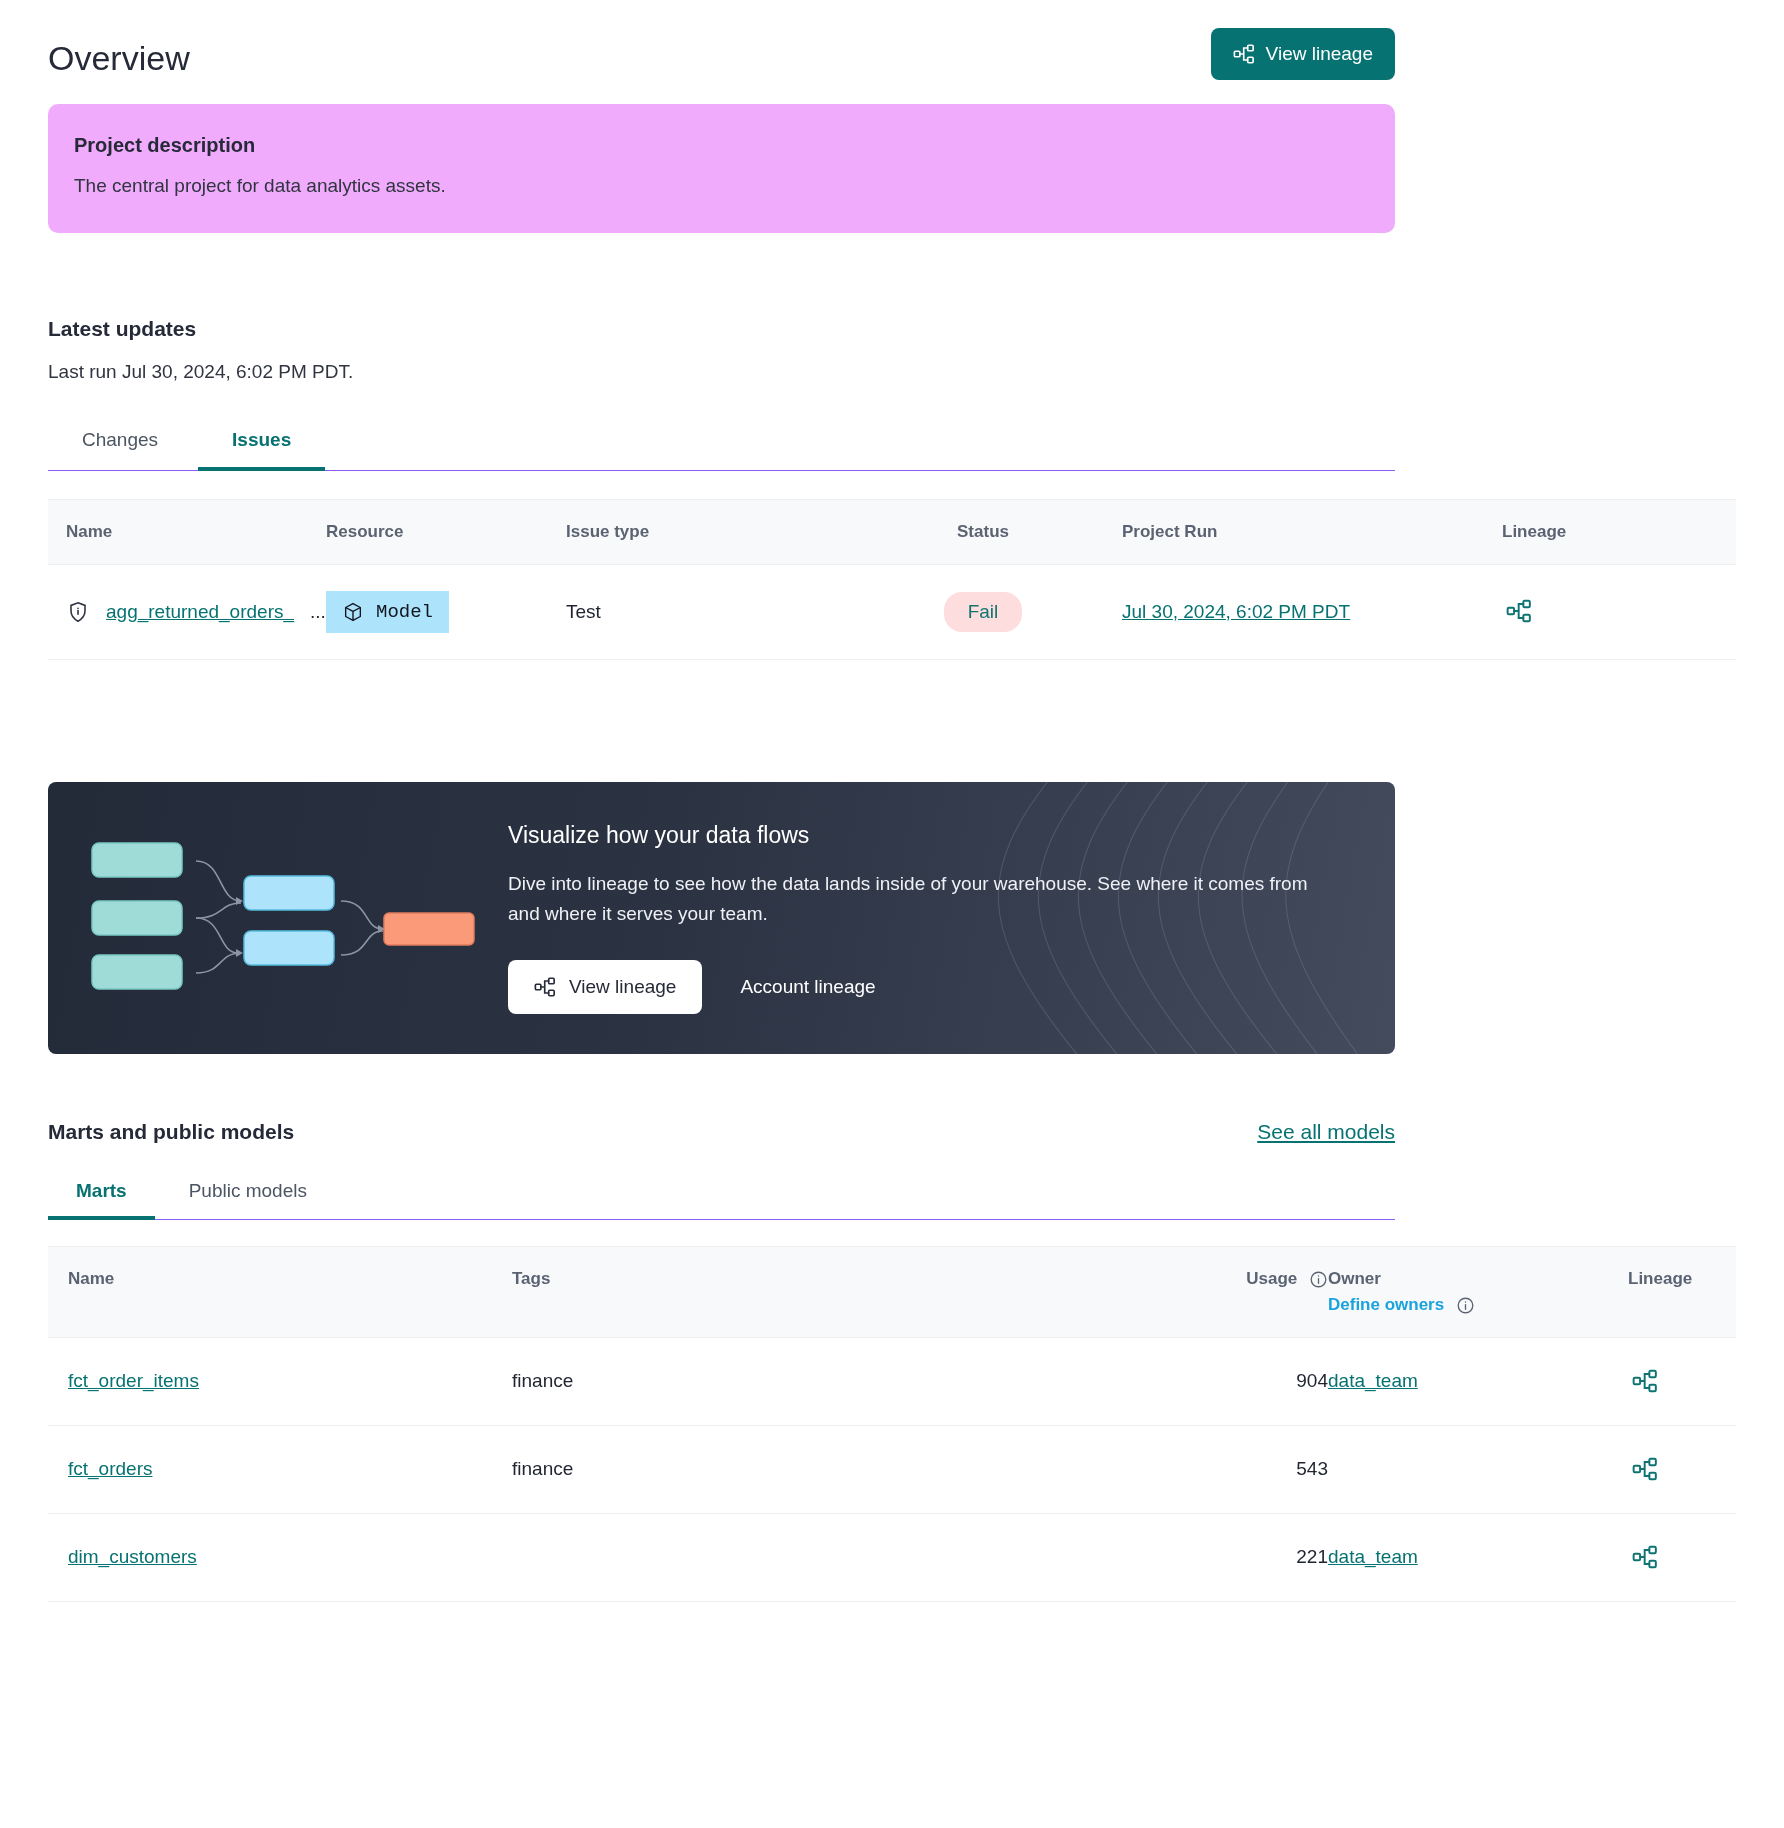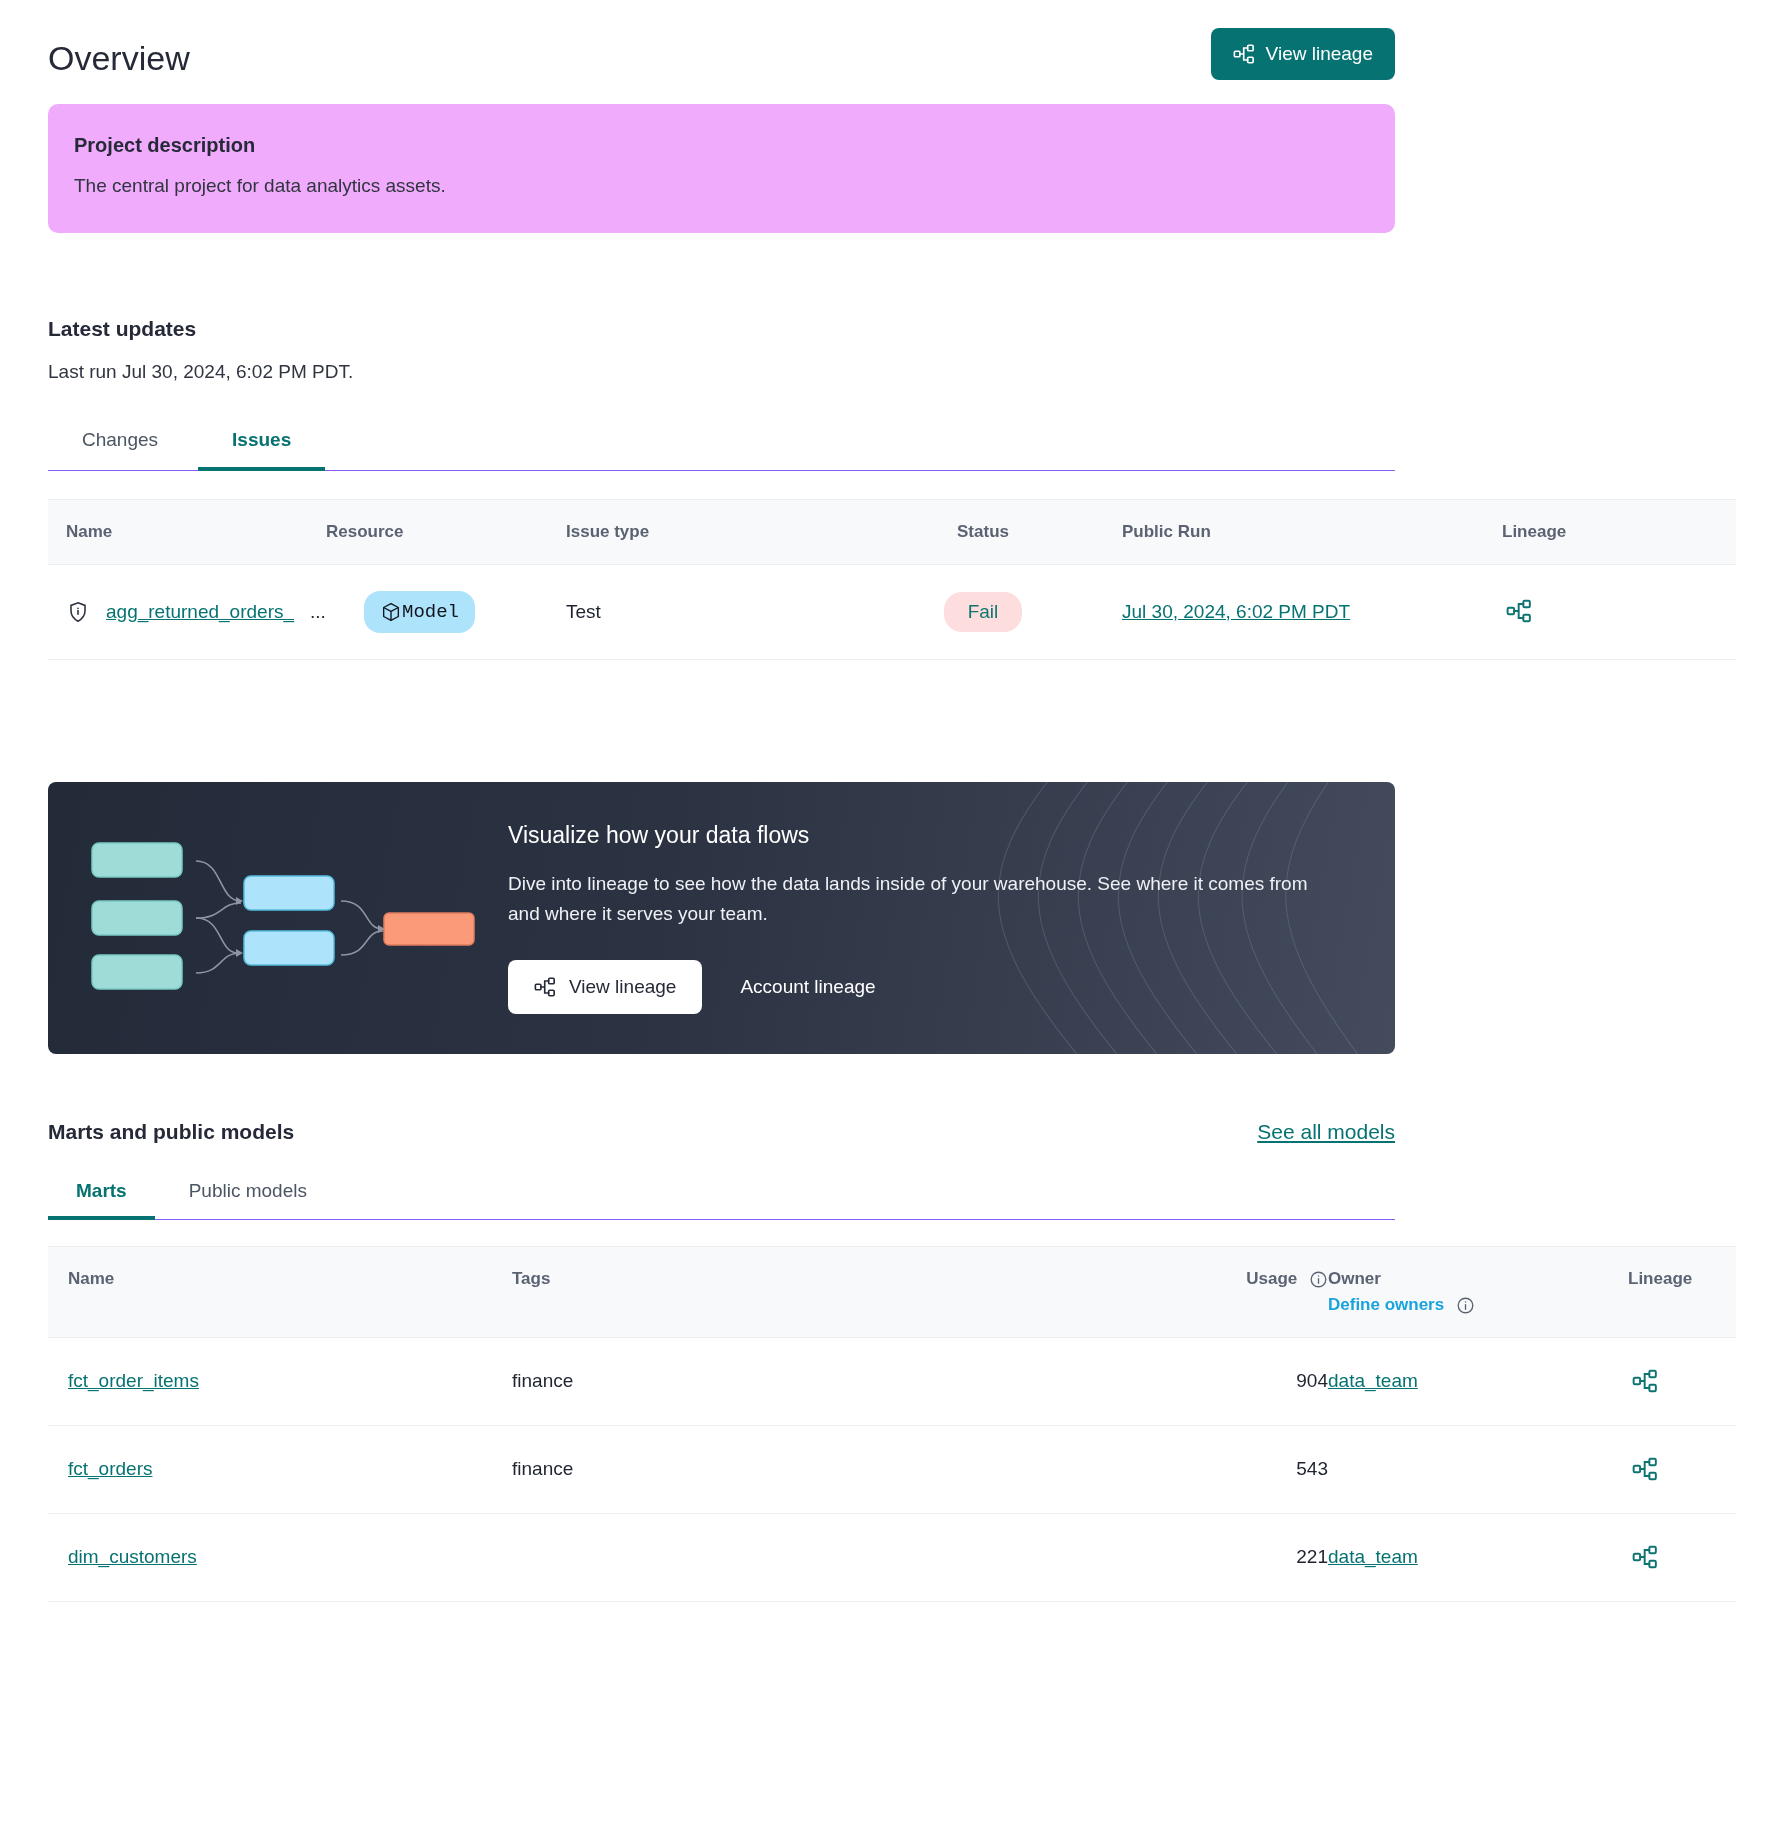--- a/index.html
+++ b/index.html
@@ -163,27 +163,27 @@
     text-decoration: underline;
     font-size: 19px;
     cursor: pointer;
   }
   .name-link { font-weight: normal; }
   .truncate-dots { color: #1f2430; }
 
   .badge-model {
     display: inline-flex;
     align-items: center;
+    gap: 12px;
     background: #ade4fc;
     color: #11161f;
-    border-radius: 16px;
+    border-radius: 0;
     padding: 10px 16px;
     font-family: "Liberation Mono", monospace;
     font-size: 19px;
-    margin-left: 38px;
   }
   .badge-fail {
     display: inline-block;
     background: #fdddde;
     color: #0f766e;
     border-radius: 18px;
     padding: 9px 24px;
     font-size: 19px;
   }
 
@@ -340,21 +340,21 @@
         <col class="col-i-status">
           <col class="col-i-run">
           <col class="col-i-lineage">
       </colgroup>
       <thead>
         <tr>
           <th>Name</th>
           <th>Resource</th>
           <th>Issue type</th>
           <th class="th-center">Status</th>
-          <th>Public Run</th>
+          <th>Project Run</th>
           <th>Lineage</th>
         </tr>
       </thead>
       <tbody>
         <tr>
           <td>
             <span class="name-cell">
               <span style="line-height:0;">
                 <svg width="24" height="24" viewBox="0 0 24 24" fill="none" stroke="#2f3542" stroke-width="1.6">
                   <path d="M12 2.8l7 2.6v5.4c0 4.6-2.9 8.2-7 10.4-4.1-2.2-7-5.8-7-10.4V5.4l7-2.6z"></path>

